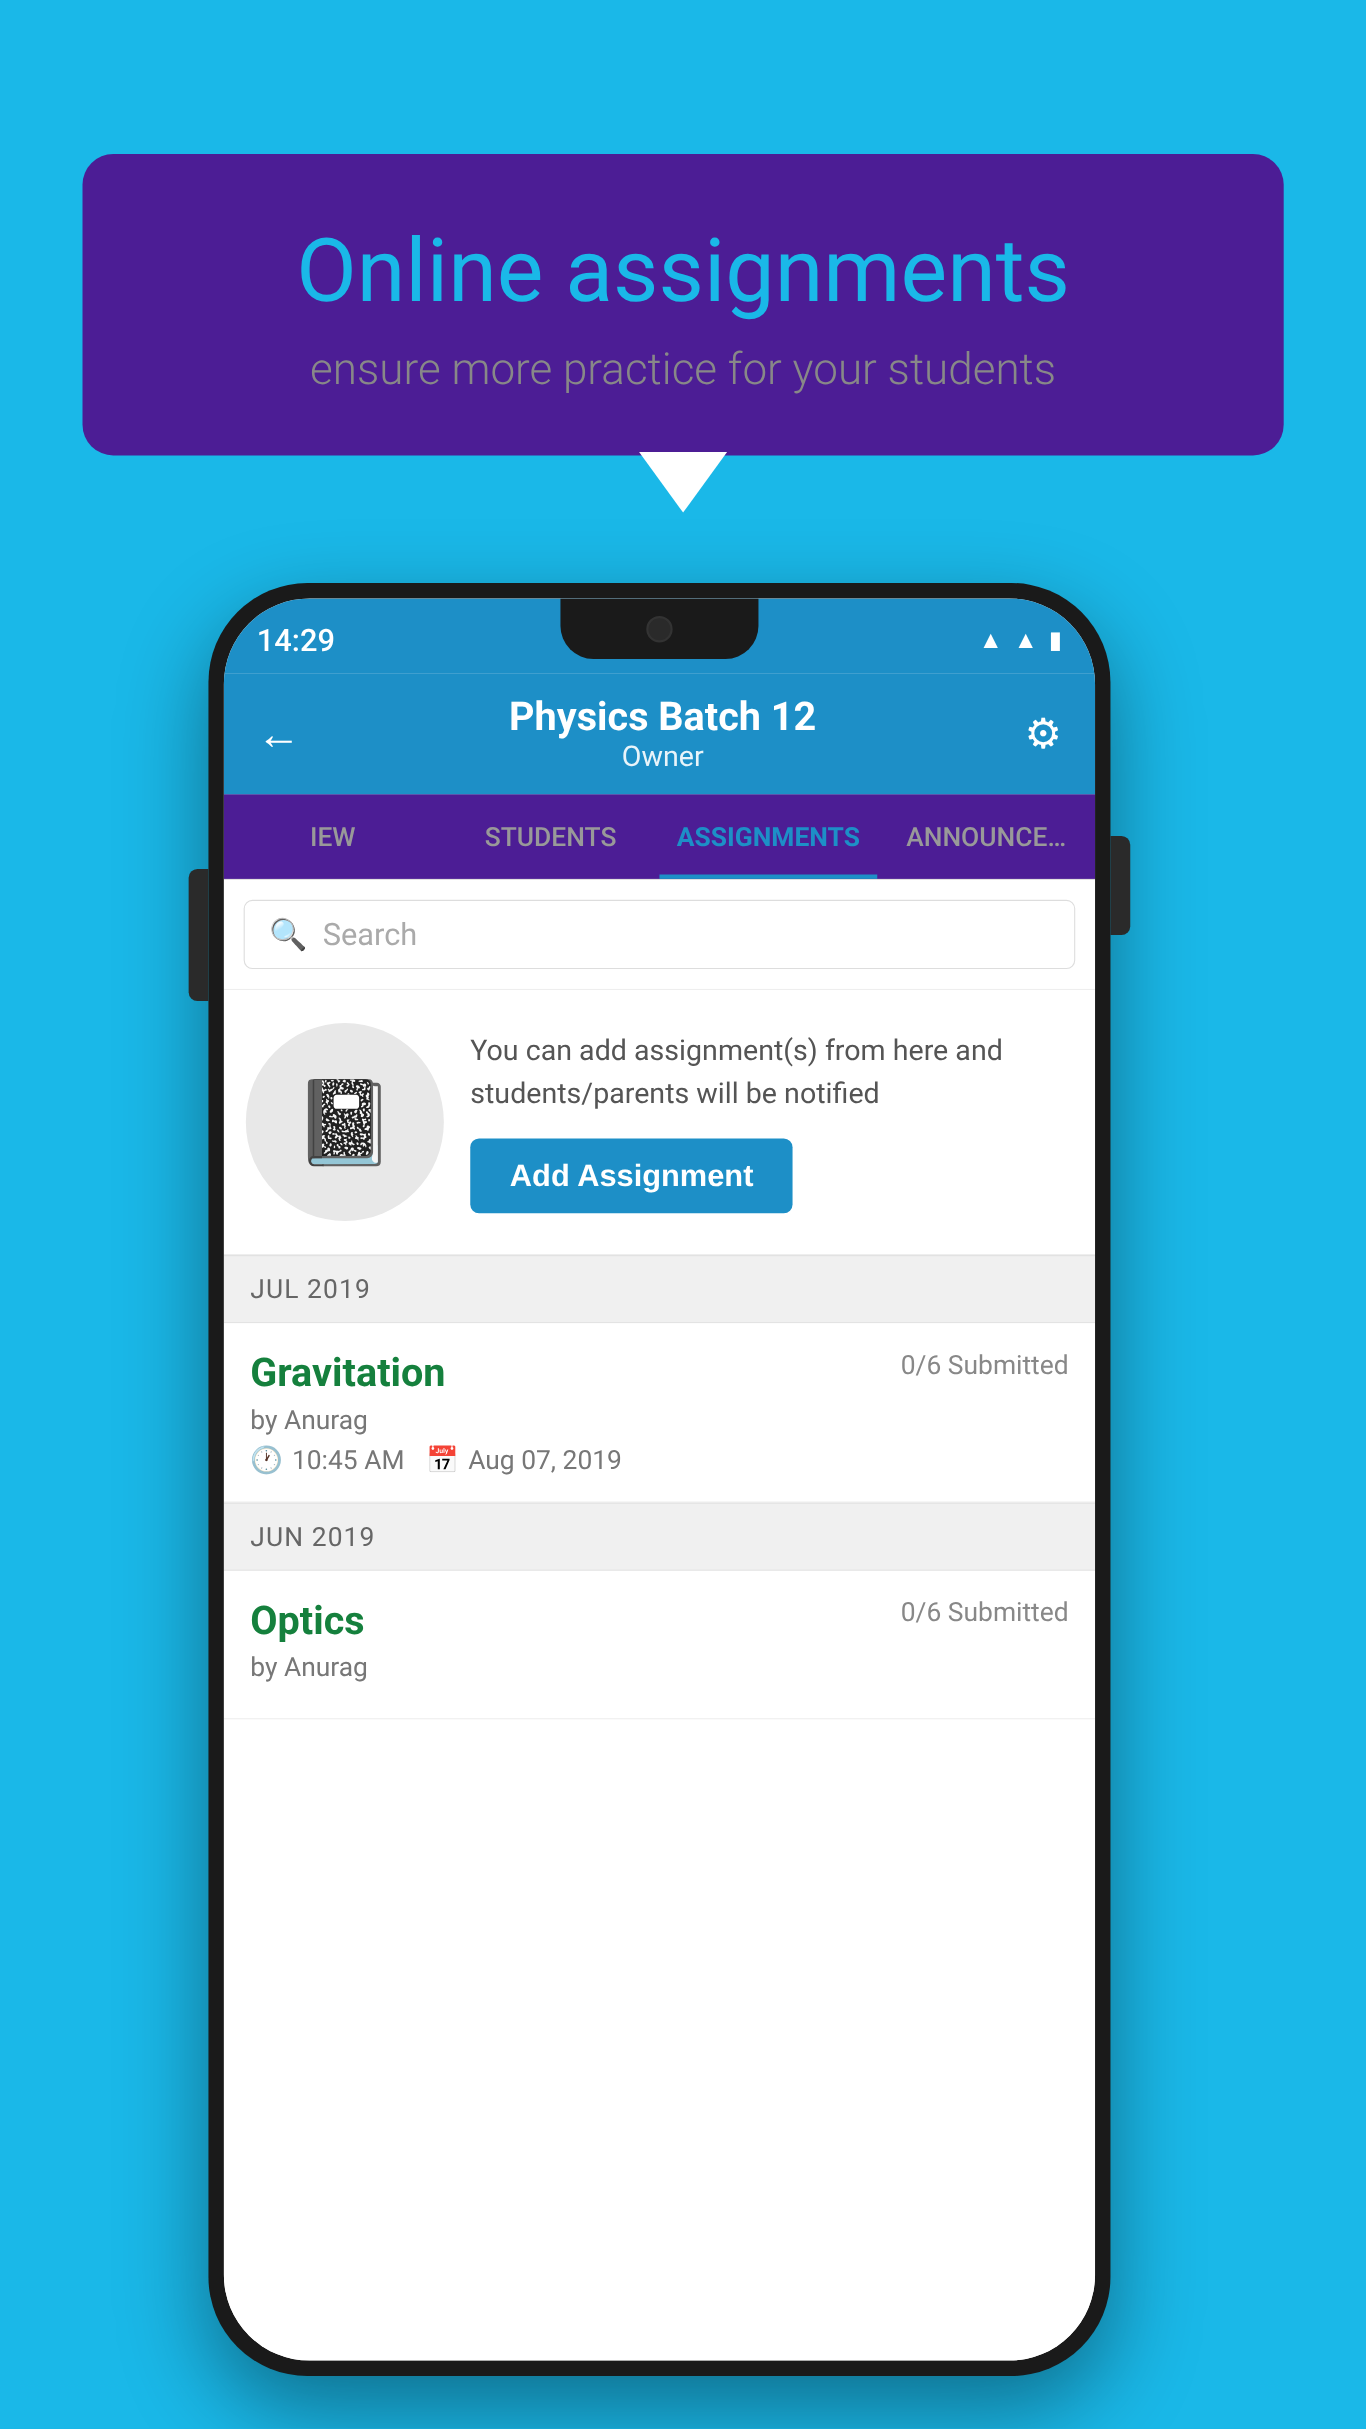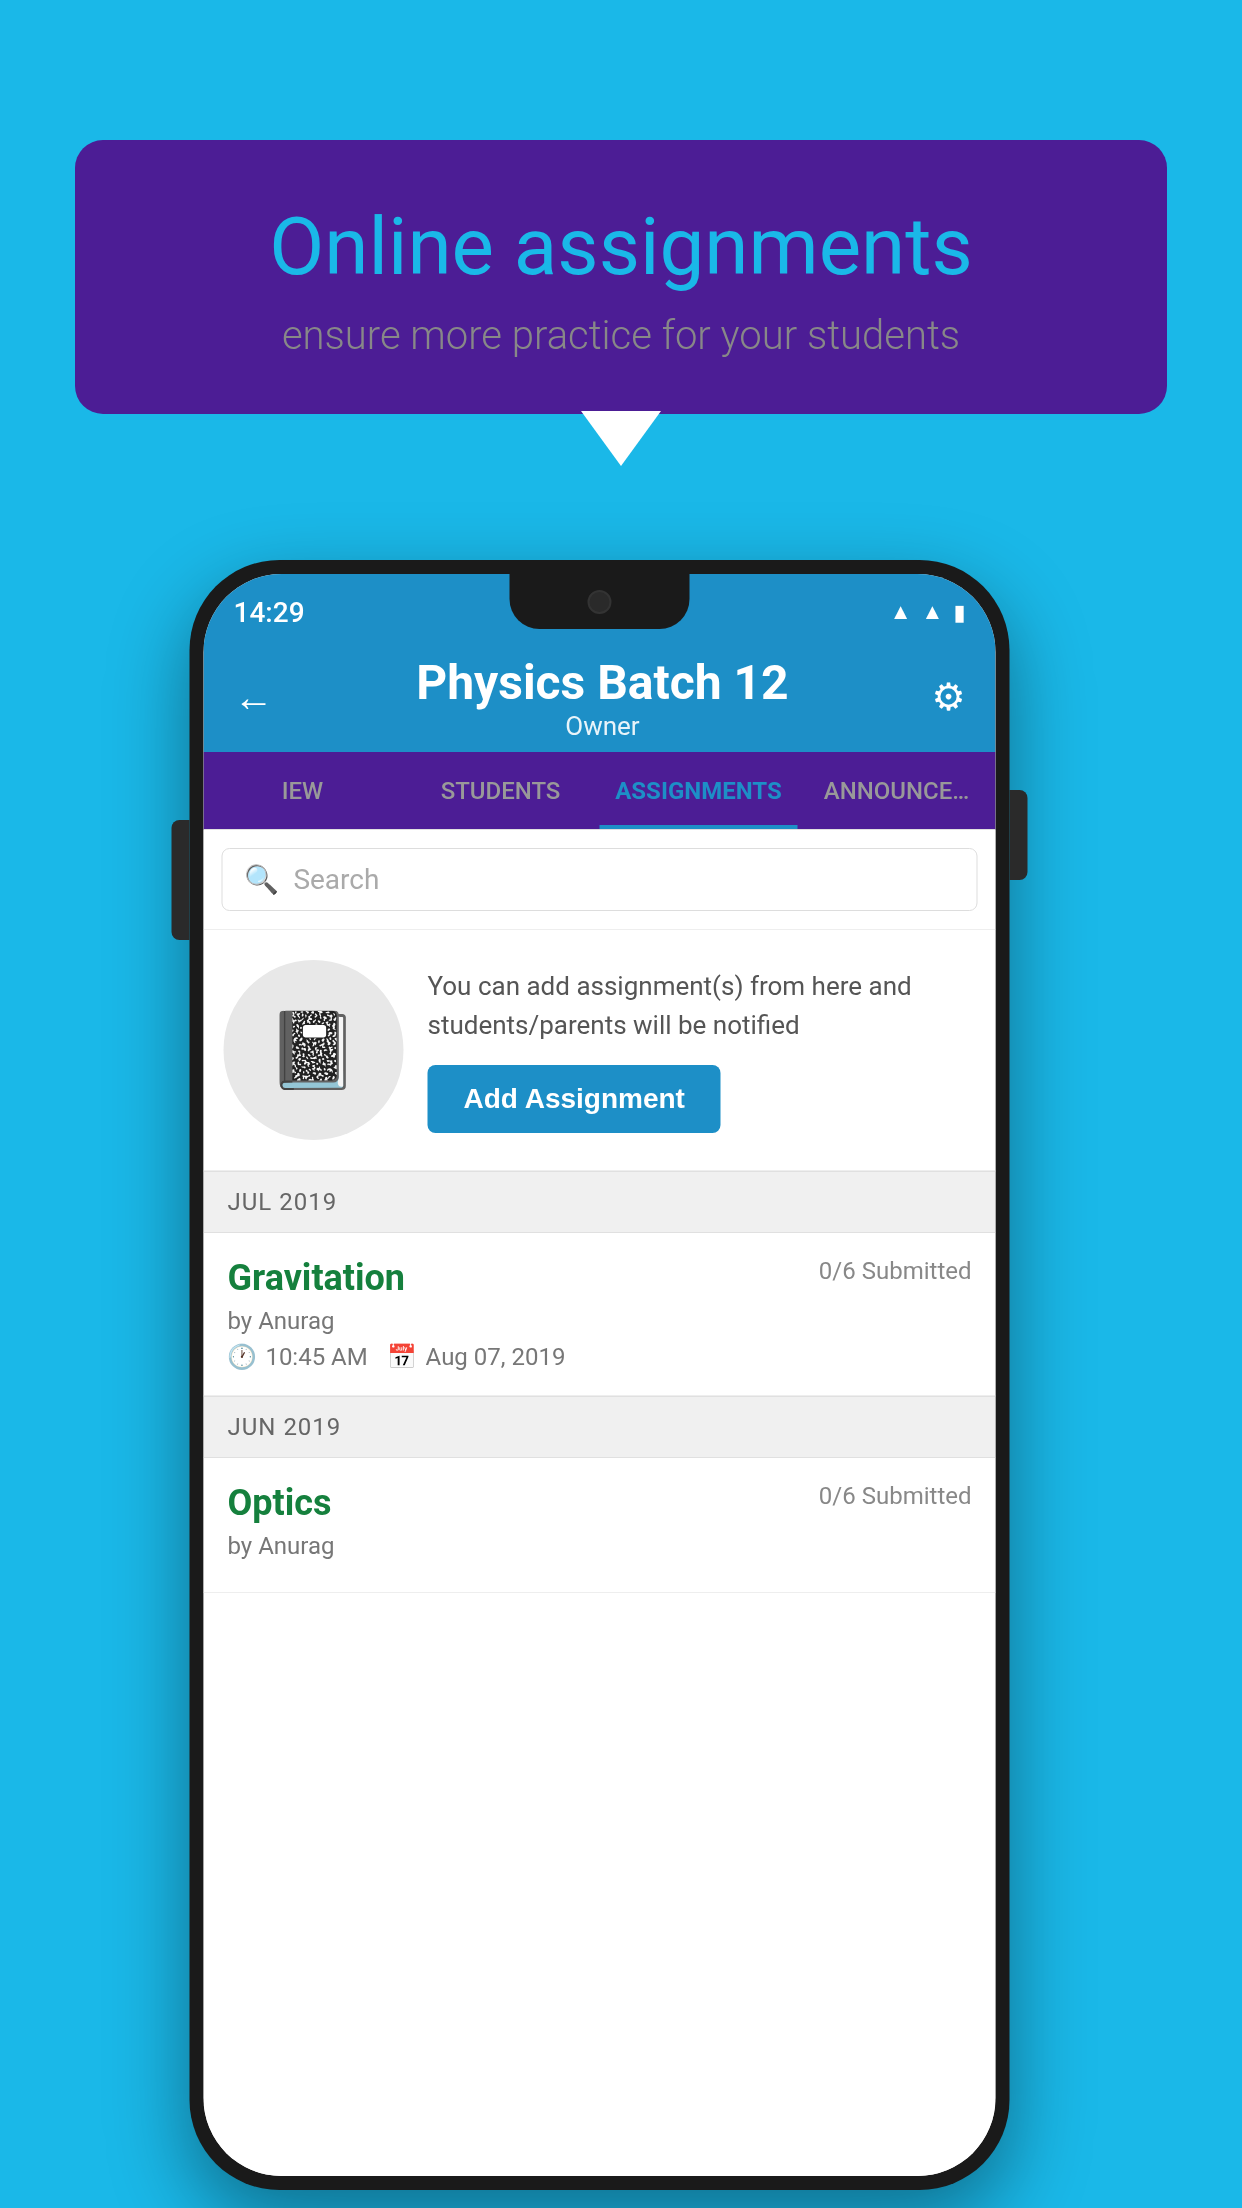--- a/index.html
+++ b/index.html
@@ -52,21 +52,21 @@
     .bubble-subtitle {
       font-size: 40px;
       color: #888;
       font-weight: 300;
       text-align: center;
     }
 
     
     .phone-wrapper {
       position: absolute;
-      top: 560px;
+      top: 530px;
       left: 50%;
       transform: translateX(-50%);
       width: 863px;
       height: 1630px;
     }
 
     .phone-outer {
       width: 820px;
       height: 1630px;
       background: #1a1a1a;
@@ -187,21 +187,21 @@
       font-size: 40px;
       cursor: pointer;
     }
 
     .app-bar-center {
       text-align: center;
     }
 
     .app-bar-title {
       color: white;
-      font-size: 48px;
+      font-size: 36px;
       font-weight: 700;
     }
 
     .app-bar-subtitle {
       color: rgba(255,255,255,0.9);
       font-size: 26px;
     }
 
     .settings-btn {
       color: white;

